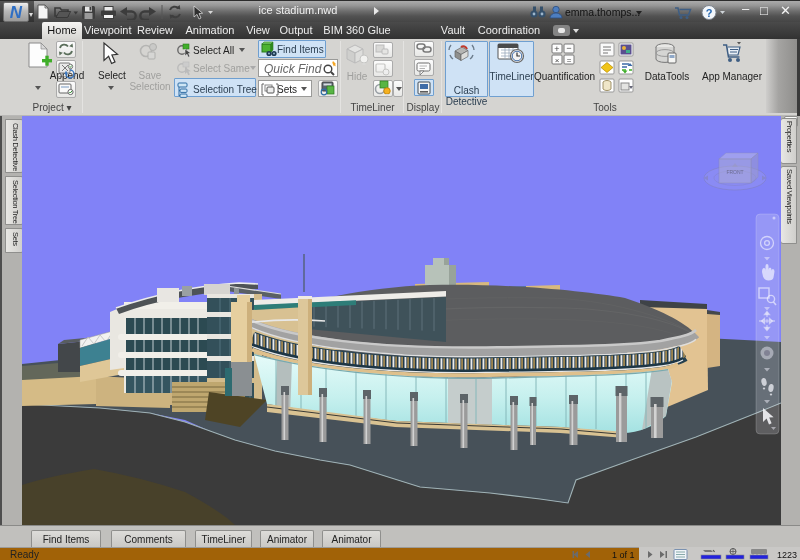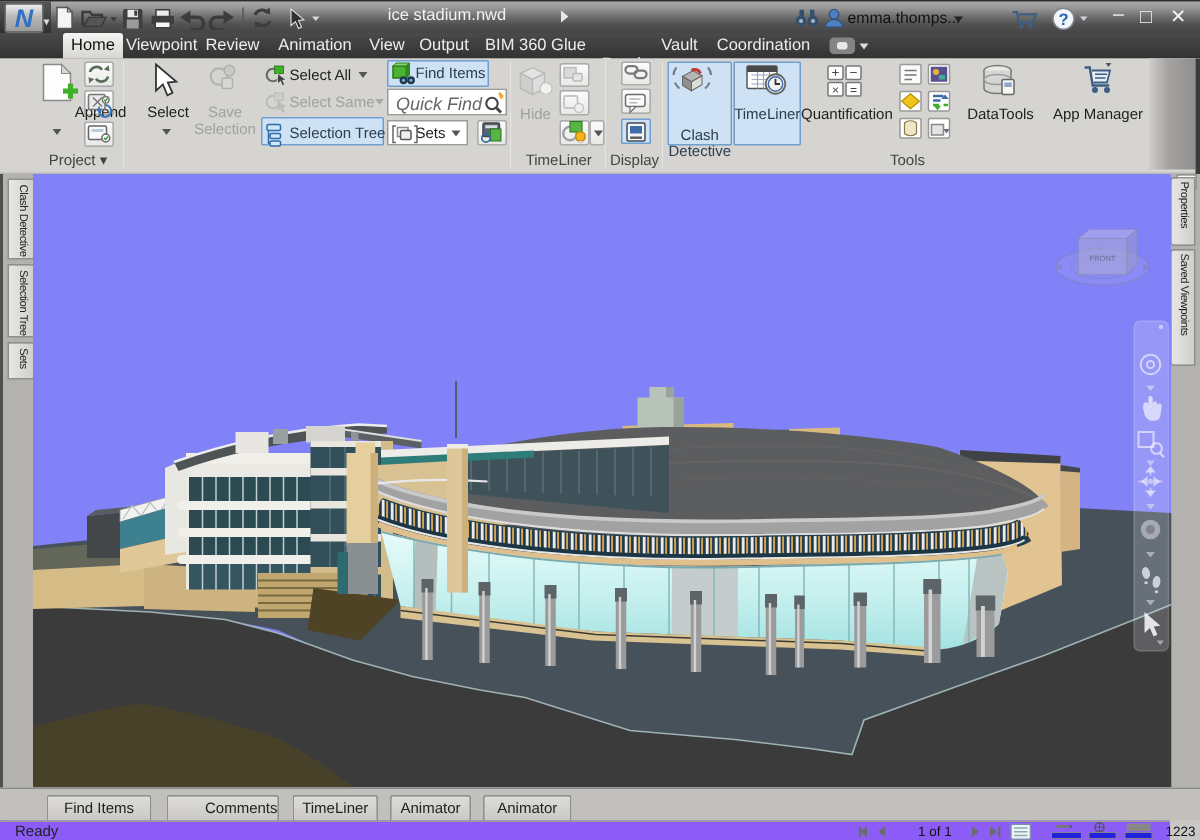--- a/index.html
+++ b/index.html
@@ -47,21 +47,21 @@
 .vtab{position:absolute;background:linear-gradient(90deg,#e8e7e4,#cfcecb);border:1px solid #8f8f8d;
  font-size:7.5px;color:#222;border-radius:0 3px 3px 0;letter-spacing:-0.3px;}
 .vtab span{display:block;transform-origin:0 0;white-space:nowrap;}
 .vtabr{border-radius:3px 0 0 3px;}
 
 
 #dockstrip{position:absolute;left:0;top:525px;width:800px;height:22px;background:#c1c0bd;border-top:1px solid #8a8a88;}
 .dtab{position:absolute;top:4px;height:18px;background:linear-gradient(#dddcd9,#c8c7c4);
  border:1px solid #8f8f8d;border-bottom:none;font-size:10px;color:#222;text-align:center;
  border-radius:2px 2px 0 0;line-height:17px;}
-#statusbar{position:absolute;left:0;top:547px;width:780px;height:13px;background:#8b5cf6;border-top:1px solid #9c9b99;font-size:10px;color:#222;}
+#statusbar{position:absolute;left:0;top:547px;width:639px;height:13px;background:#a16207;border-top:1px solid #9c9b99;font-size:10px;color:#222;}
 </style></head>
 <body>
 <div id="win">
 
  <div id="titlebar">
   <div id="nwrap"></div>
       <div id="nbtn">N</div>
   <div class="caret" style="left:29px;top:12px;border-top-color:#ddd;border-left-width:2.5px;border-right-width:2.5px;"></div>
   <svg class="qat" style="left:36px;width:180px;" width="180" height="16" viewBox="0 0 180 16">
 
@@ -593,21 +593,21 @@
     </g>
     <path d="M738,284 l6,0 -3,3.6 z" fill="rgba(240,240,250,0.5)"></path>
     <path d="M737,292 l0,14 3.6,-3.4 2.4,5.8 2.6,-1.2 -2.4,-5.6 4.4,-0.4 z" fill="rgba(252,252,255,0.85)"></path>
     <path d="M745,311 l5,0 -2.5,3 z" fill="rgba(240,240,250,0.5)"></path>
   </g>
  </svg>
 
  <div class="abs" style="left:0;top:116px;width:2px;height:431px;background:#4e4e4e;"></div>
  <div id="dockstrip">
   <div class="dtab" style="left:31px;width:70px;">Find Items</div>
-  <div class="dtab" style="left:111px;width:75px;text-align:right;">Comments</div>
+  <div class="dtab" style="left:111px;width:75px;">Comments</div>
   <div class="dtab" style="left:195px;width:57px;">TimeLiner</div>
   <div class="dtab" style="left:260px;width:54px;">Animator</div>
   <div class="dtab" style="left:322px;width:59px;">Animator</div>
  </div>
  <div id="statusbar">
   <div class="abs" style="left:10px;top:1px;">Ready</div>
   <svg class="abs" style="left:570px;top:0;" width="230" height="13" viewBox="0 0 230 13">
     <g fill="#6b6b6b">
       <path d="M8 3 l0 7 -4.5 -3.5 z"></path>
           <rect x="2.5" y="3" width="1.5" height="7"></rect>

